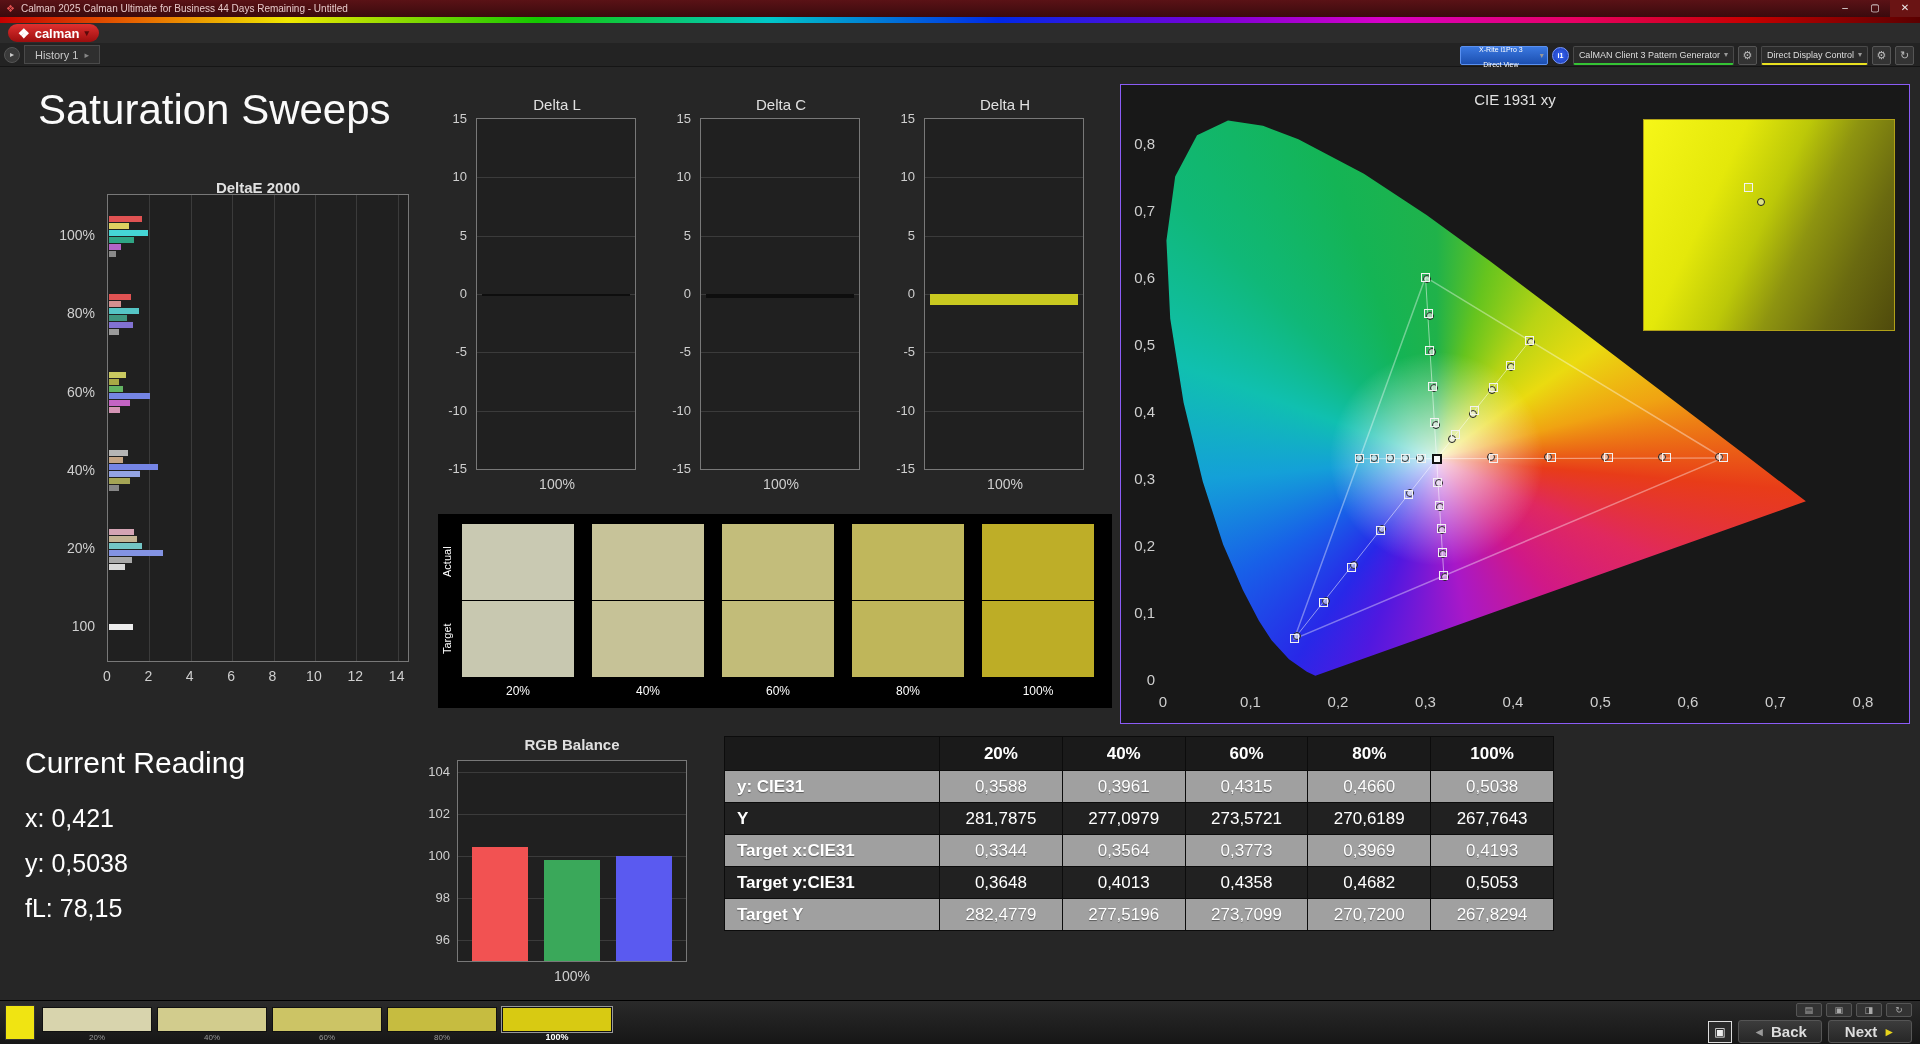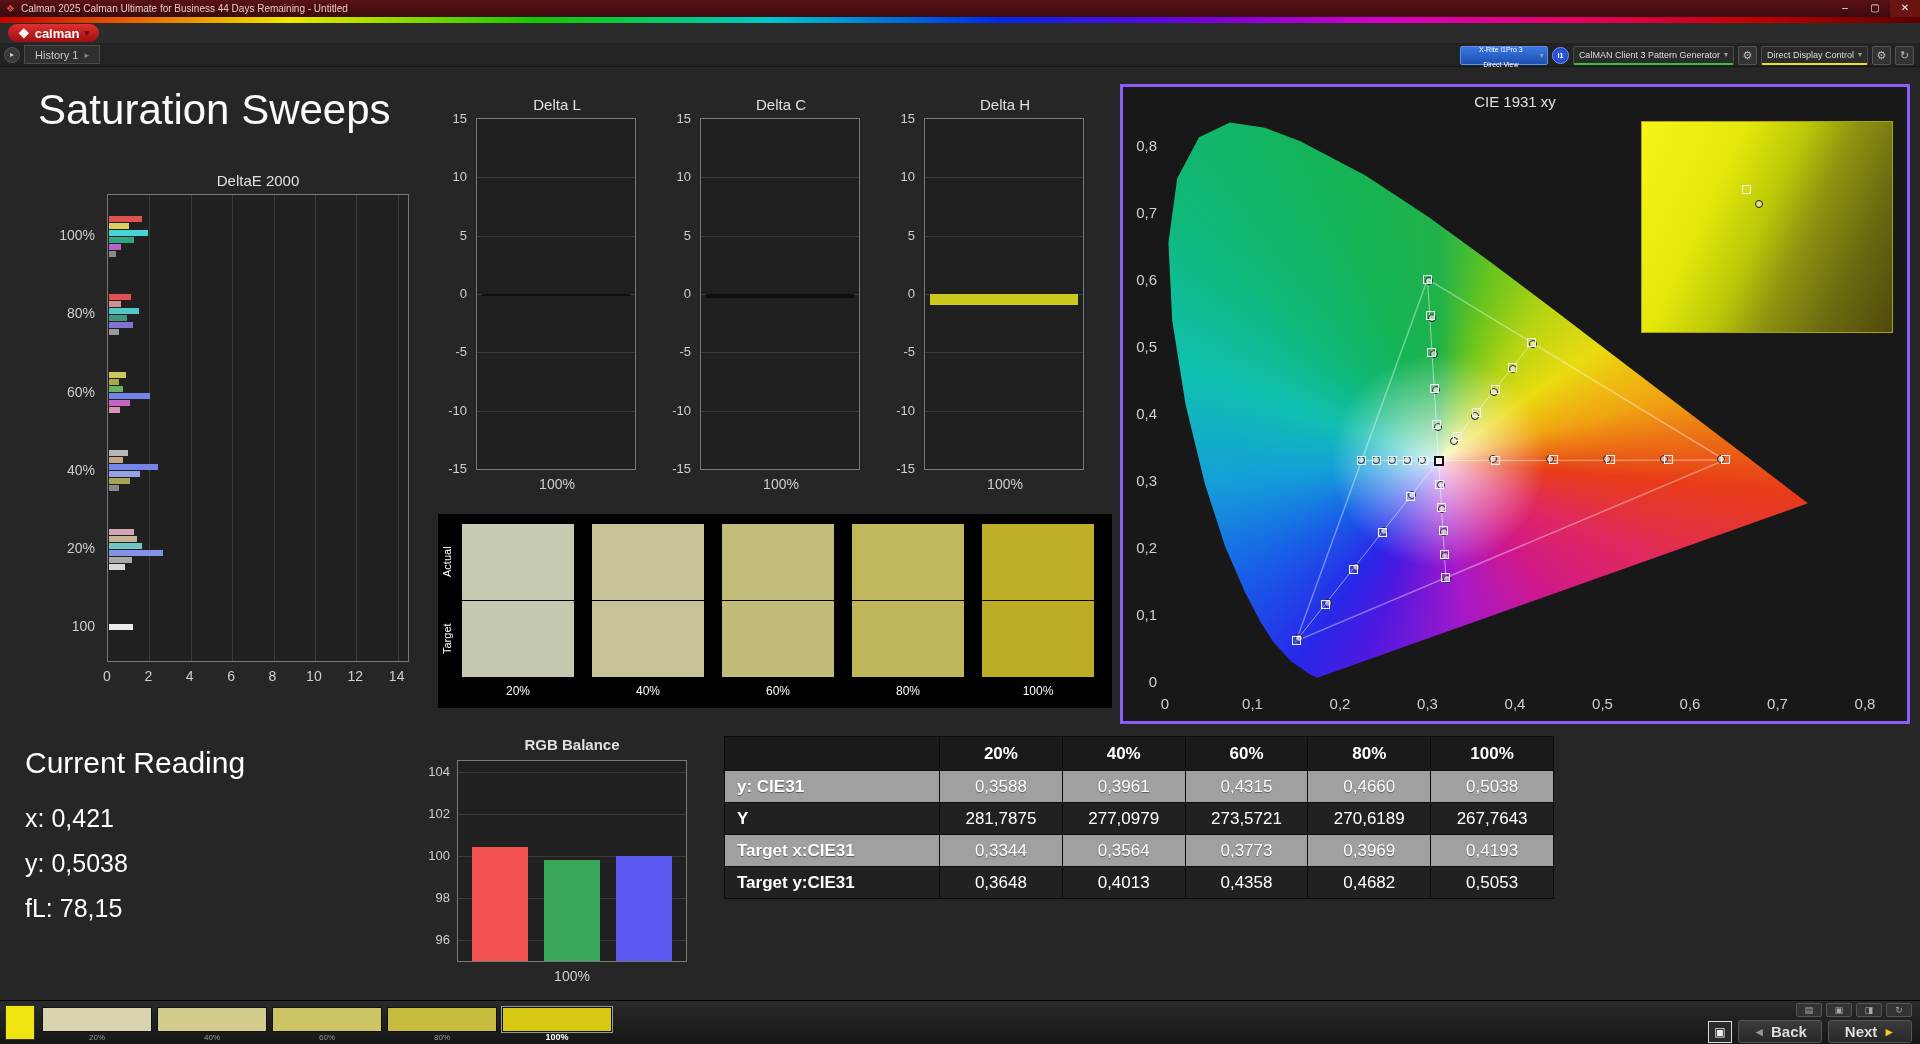--- a/index.html
+++ b/index.html
@@ -57,41 +57,41 @@
   .panel-title { position:absolute; color:#e0e0e0; font-size:15px; text-align:center; }
   .plot { position:absolute; background:#202020; border:1px solid #787878; }
   .hbar { position:absolute; left:1px; height:6px; }
   .dbar { position:absolute; left:5px; right:5px; }
   .vbar { position:absolute; bottom:0; width:56px; }
 
   
   #pagetitle { position:absolute; left:38px; top:86px; font-size:42px; color:#fafafa; }
 
   #deltae-panel { position:absolute; left:55px; top:168px; width:364px; height:534px; }
-  #deltae-title { left:52px; width:302px; top:4px; }
+  #deltae-title { left:52px; width:302px; top:11px;font-weight:bold; }
   #deltae-plot { left:52px; top:26px; width:302px; height:468px; }
   #deltae-ylabels { position:absolute; left:0; top:26px; width:46px; height:468px; }
   #deltae-xlabels { position:absolute; left:52px; top:496px; width:302px; height:20px; }
 
   .dpanel { position:absolute; width:208px; height:416px; }
   #dl-panel { left:440px; top:96px; } #dc-panel { left:664px; top:96px; } #dh-panel { left:888px; top:96px; }
   .d-title { left:36px; width:162px; top:0; }
   .d-plot { left:36px; top:22px; width:160px; height:352px; }
   .d-ylab { position:absolute; left:0; top:22px; width:32px; height:352px; }
   .d-xlab { position:absolute; left:36px; top:380px; width:162px; text-align:center; color:#cfcfcf; font-size:14px; }
 
   #swatch-panel { position:absolute; left:438px; top:514px; width:674px; height:194px; background:#000; }
   .rot-label { position:absolute; left:3px; width:16px; color:#fff; font-size:11px;
     writing-mode:vertical-rl; transform:rotate(180deg); text-align:center; }
   #rot-actual { top:10px; height:76px; } #rot-target { top:87px; height:76px; }
   .sw { position:absolute; width:112px; height:76px; }
   .sw-label { position:absolute; top:170px; width:112px; text-align:center; color:#fff; font-size:12px; }
 
   #cie-panel { position:absolute; left:1120px; top:84px; width:790px; height:640px;
-    border:3px solid #8b5cf6; background:#181818; }
+    border:1px solid #8b5cf6; background:#181818; }
   #cie-title { top:6px; left:0; width:100%; }
   #cie-area { position:absolute; left:42px; top:8px; width:700px; height:586px; }
   #horseshoe { position:absolute; inset:0;
     background:
       radial-gradient(circle at 39.1% 62.4%, rgba(255,255,255,0.85) 0%, rgba(255,255,255,0) 19%),
       conic-gradient(from 0deg at 39.1% 62.4%,
         #20b24a 0deg,#66c41e 15deg,#b8d414 35deg,#eadb10 55deg,#f0a312 75deg,#e83c18 95deg,
         #e02860 115deg,#d01888 140deg,#a818c8 170deg,#5018e0 200deg,#2828e8 215deg,#1860e8 240deg,
         #14a0d8 265deg,#10c0b0 290deg,#10b878 315deg,#14b455 340deg,#20b24a 360deg);
     clip-path:polygon(21.76% 99.43%,20.55% 98.75%,18% 96.61%,15.51% 93.39%,13.7% 90.08%,11.41% 84.83%,
@@ -509,20 +509,28 @@
           <td>0,4193</td>
         </tr>
         <tr class="row-dark">
           <th class="rl">Target y:CIE31</th>
           <td>0,3648</td>
           <td>0,4013</td>
           <td>0,4358</td>
           <td>0,4682</td>
           <td>0,5053</td>
         </tr>
+        <tr class="row-light">
+          <th class="rl">Target Y</th>
+          <td>282,4779</td>
+          <td>277,5196</td>
+          <td>273,7099</td>
+          <td>270,7200</td>
+          <td>267,8294</td>
+        </tr>
       </tbody>
   </table>
 </div>
 
 <div id="bottombar">
   <div id="current-patch" style="background: rgb(240, 228, 18);"></div>
   <div id="strip">
       <div class="strip-item">
         <div class="strip-patch" style="background: rgb(216, 212, 173);"></div>
         <div class="strip-label">20%</div>

